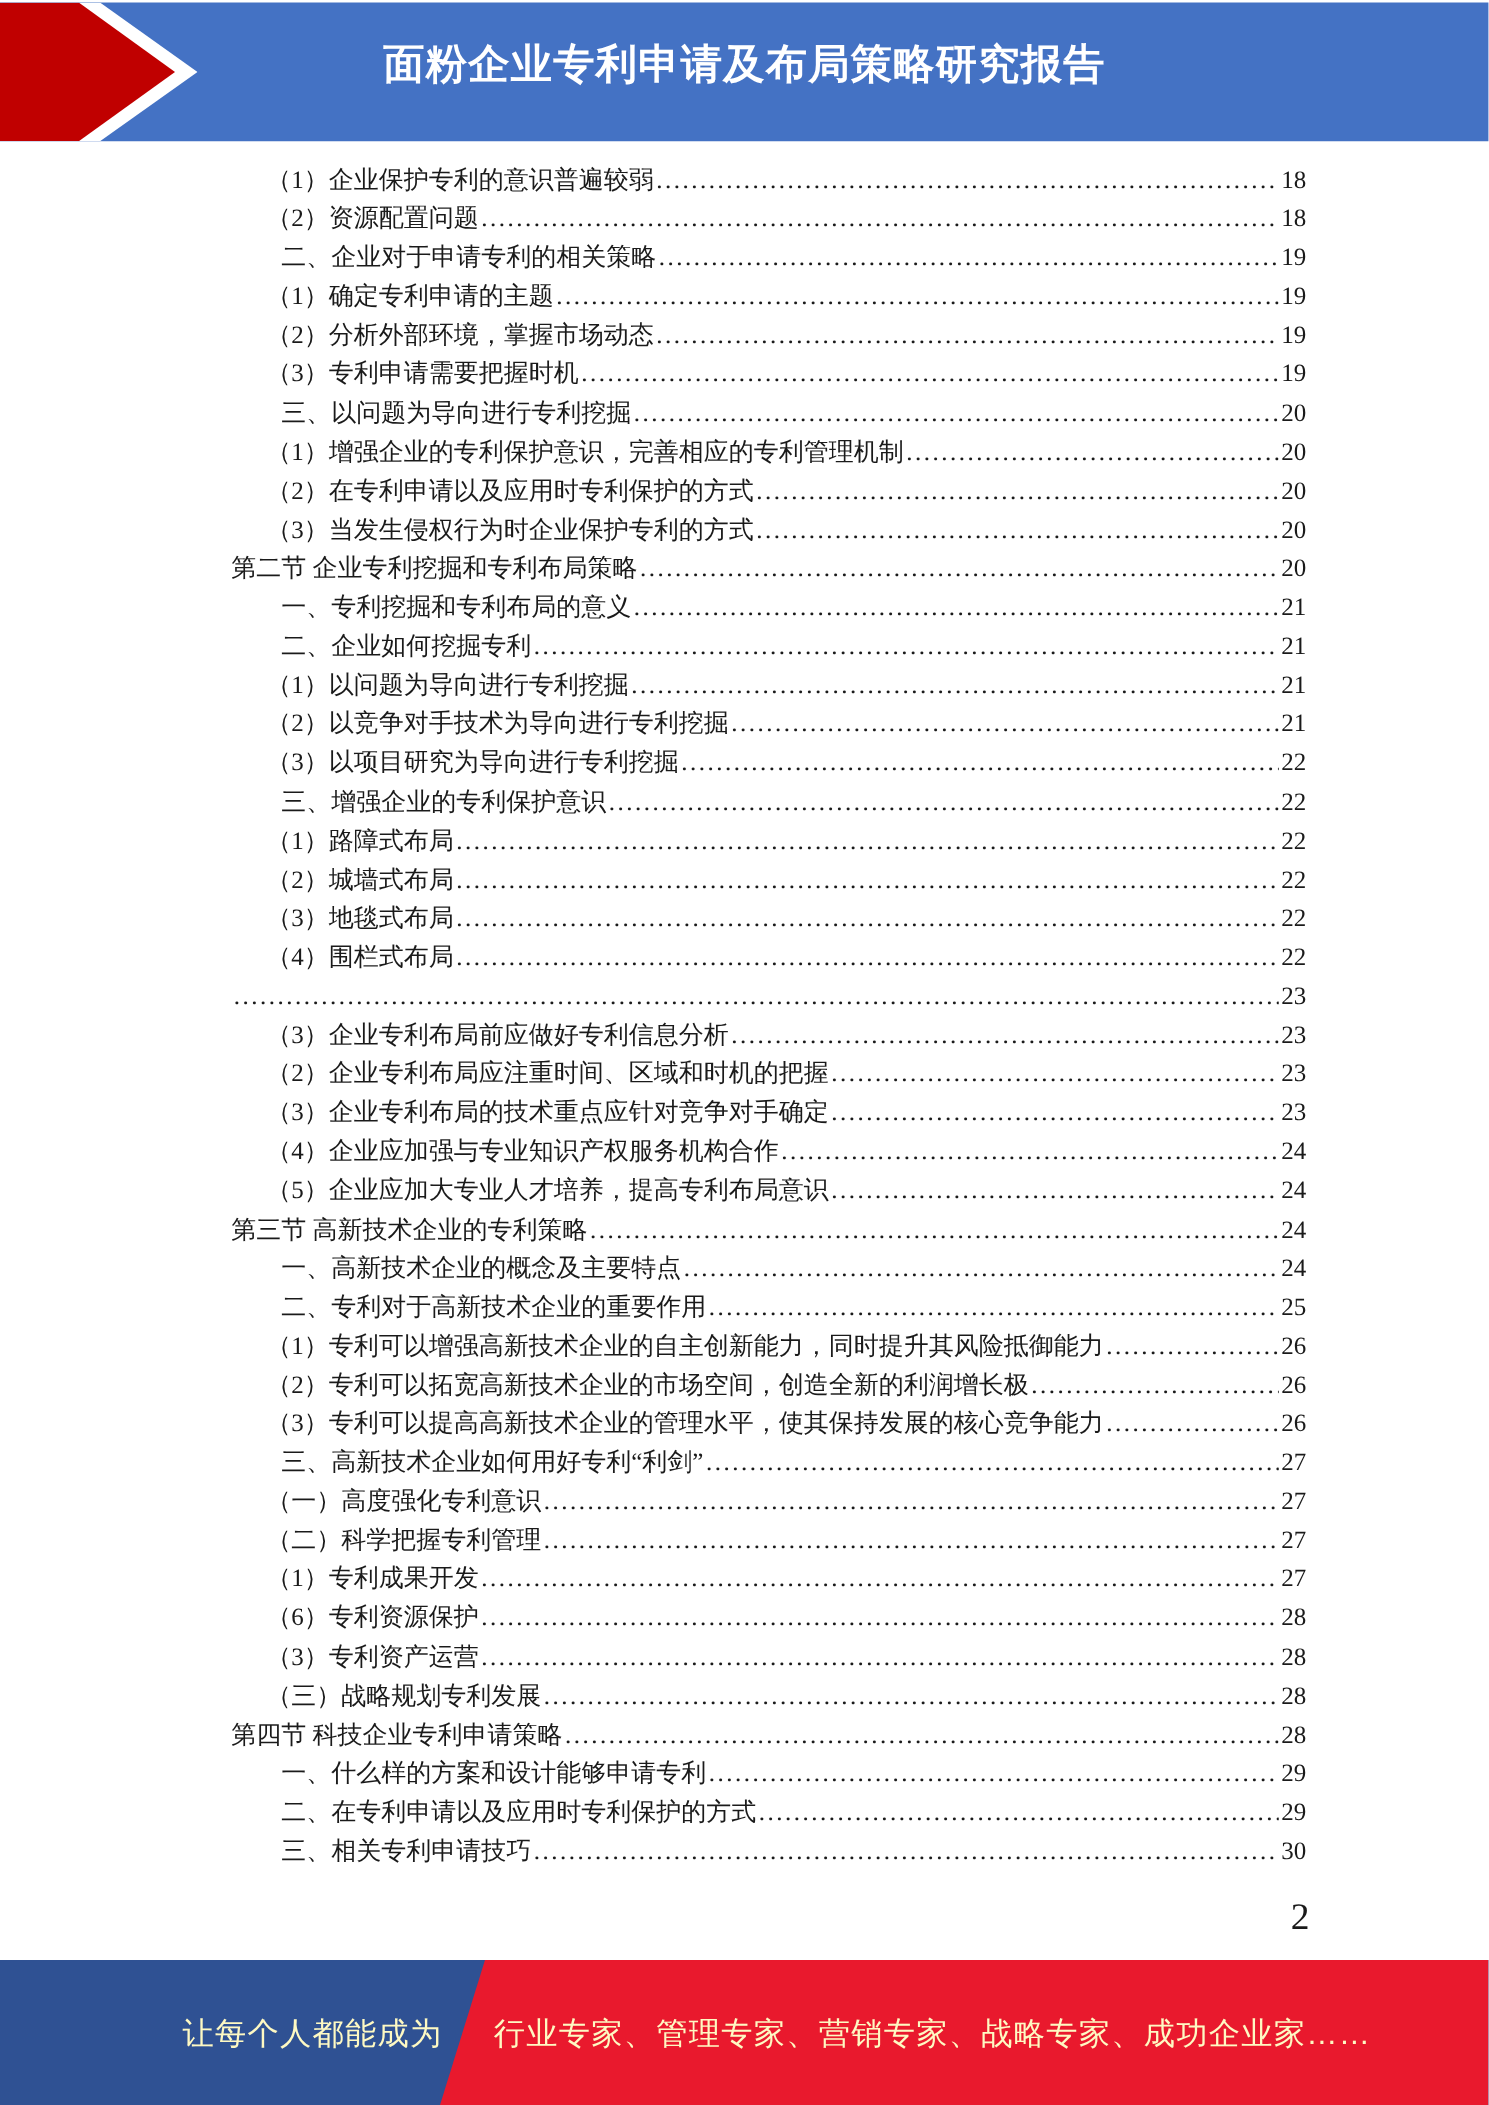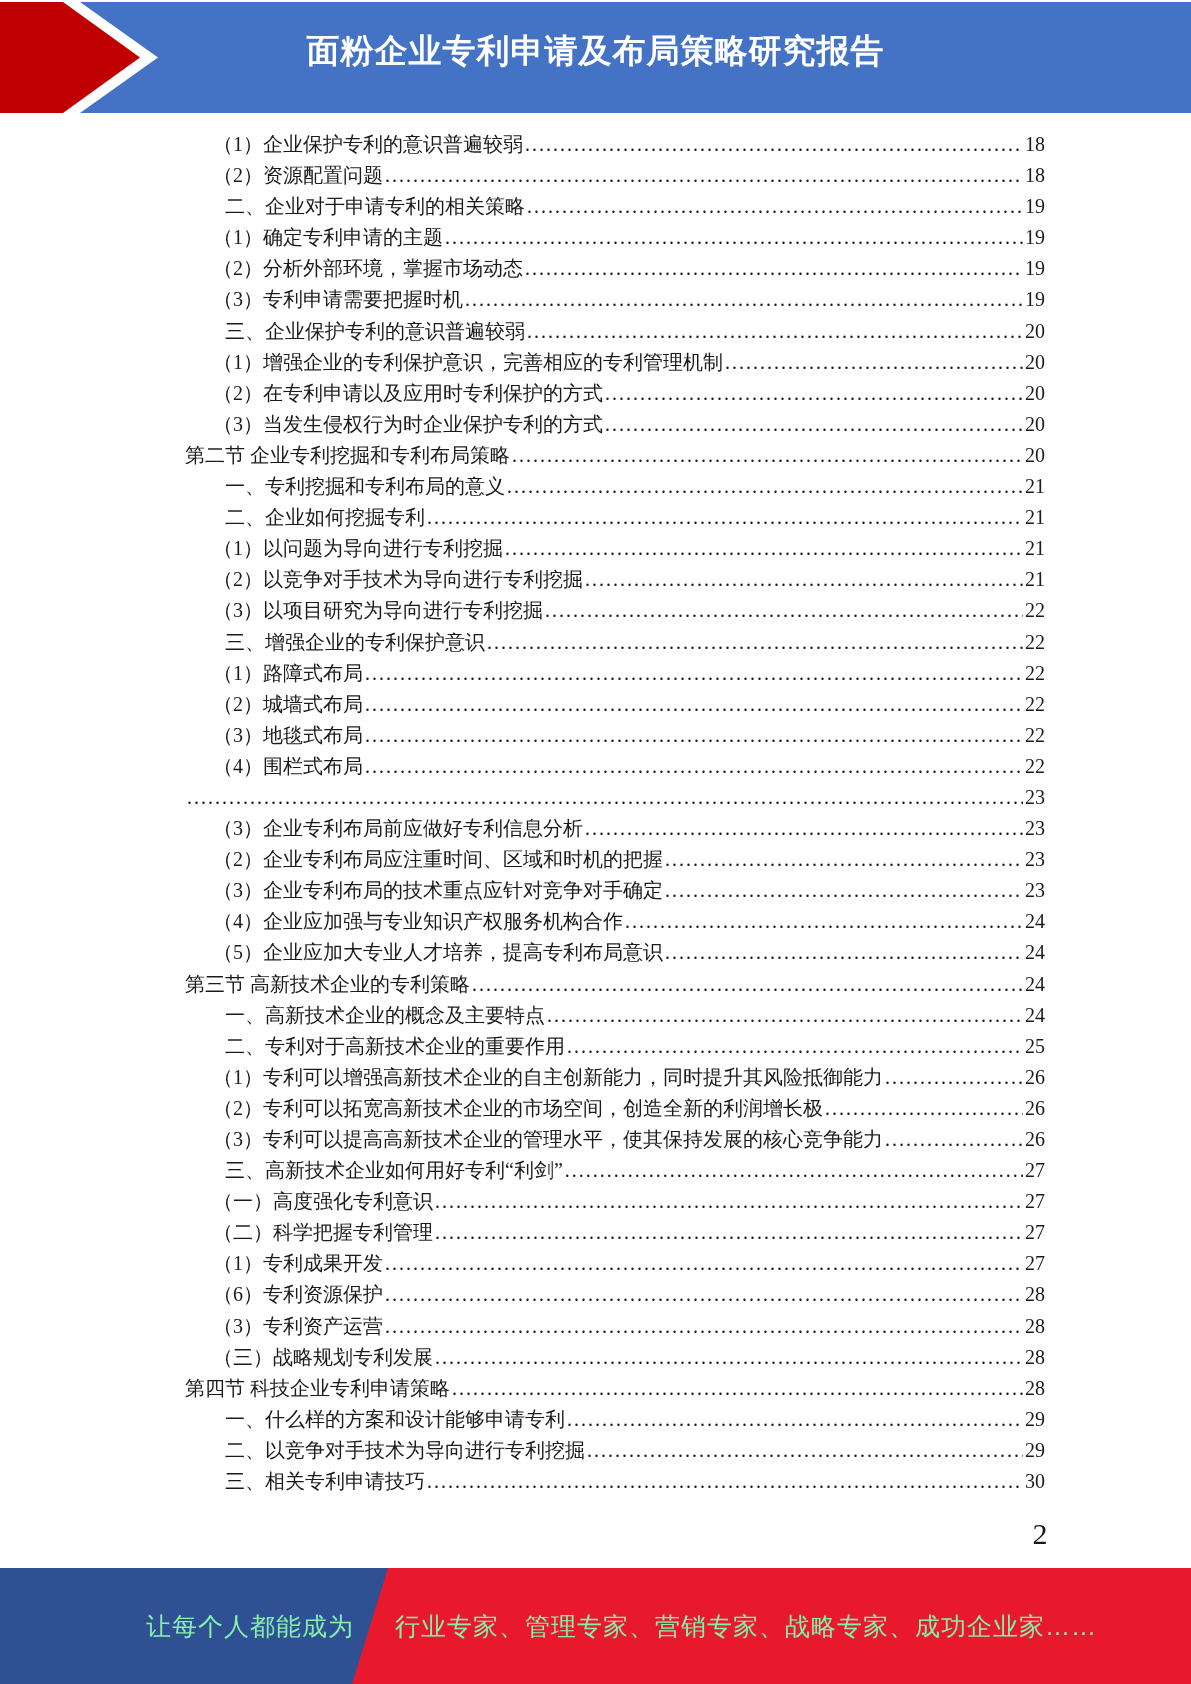--- a/index.html
+++ b/index.html
@@ -74,21 +74,21 @@
     position:absolute;left:0;top:1568px;width:1191px;height:116px;
     background:var(--footer-blue);
   }
   .footer-red{
     position:absolute;inset:0;background:var(--footer-red);
     clip-path:polygon(388px 0, 100% 0, 100% 100%, 352px 100%);
   }
   .footer-left,.footer-right{
     position:absolute;top:0;height:100%;
     display:flex;align-items:center;
-    color:#86efac;font-size:25px;letter-spacing:1px;
+    color:#fef9c3;font-size:25px;letter-spacing:1px;
     font-family:"Liberation Sans","DejaVu Sans",sans-serif;
     white-space:nowrap;
   }
   .footer-left{left:146px;}
   .footer-right{left:395px;}
 </style>
 </head>
 <body>
 
 <div class="page">
@@ -124,21 +124,21 @@
         <span class="toc-label">（2）分析外部环境，掌握市场动态</span>
         <span class="toc-dots"></span>
         <span class="toc-page">19</span>
       </div>
       <div class="toc-row lvl-sub">
         <span class="toc-label">（3）专利申请需要把握时机</span>
         <span class="toc-dots"></span>
         <span class="toc-page">19</span>
       </div>
       <div class="toc-row lvl-item">
-        <span class="toc-label">三、企业保护专利的意识普遍较弱</span>
+        <span class="toc-label">三、以问题为导向进行专利挖掘</span>
         <span class="toc-dots"></span>
         <span class="toc-page">20</span>
       </div>
       <div class="toc-row lvl-sub">
         <span class="toc-label">（1）增强企业的专利保护意识，完善相应的专利管理机制</span>
         <span class="toc-dots"></span>
         <span class="toc-page">20</span>
       </div>
       <div class="toc-row lvl-sub">
         <span class="toc-label">（2）在专利申请以及应用时专利保护的方式</span>
@@ -303,21 +303,21 @@
         <span class="toc-label">第四节 科技企业专利申请策略</span>
         <span class="toc-dots"></span>
         <span class="toc-page">28</span>
       </div>
       <div class="toc-row lvl-item">
         <span class="toc-label">一、什么样的方案和设计能够申请专利</span>
         <span class="toc-dots"></span>
         <span class="toc-page">29</span>
       </div>
       <div class="toc-row lvl-item">
-        <span class="toc-label">二、以竞争对手技术为导向进行专利挖掘</span>
+        <span class="toc-label">二、在专利申请以及应用时专利保护的方式</span>
         <span class="toc-dots"></span>
         <span class="toc-page">29</span>
       </div>
       <div class="toc-row lvl-item">
         <span class="toc-label">三、相关专利申请技巧</span>
         <span class="toc-dots"></span>
         <span class="toc-page">30</span>
       </div>
     </div>
 

